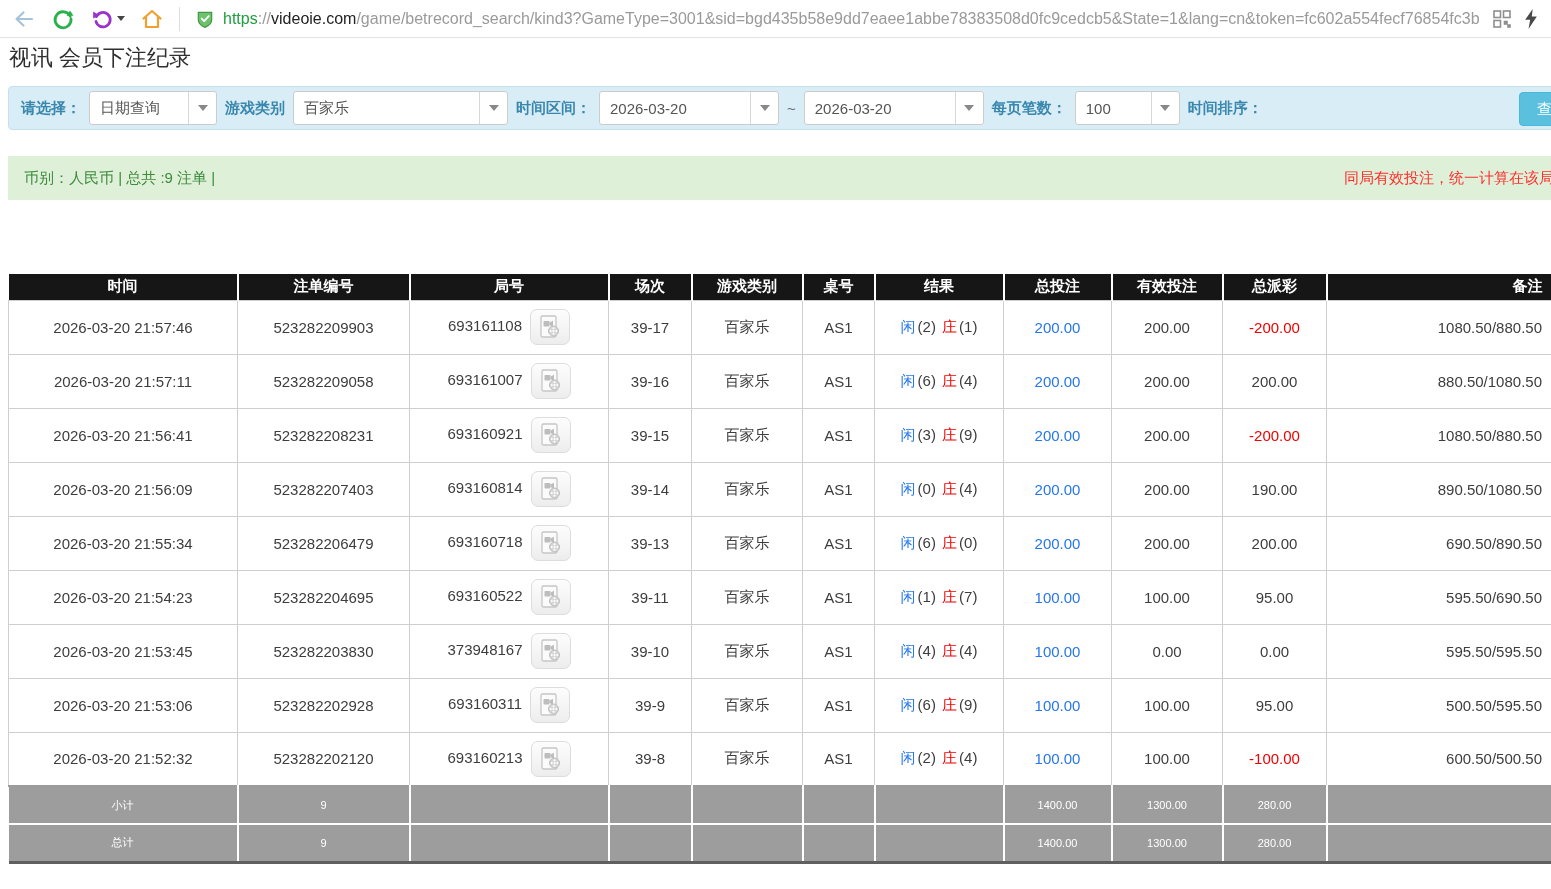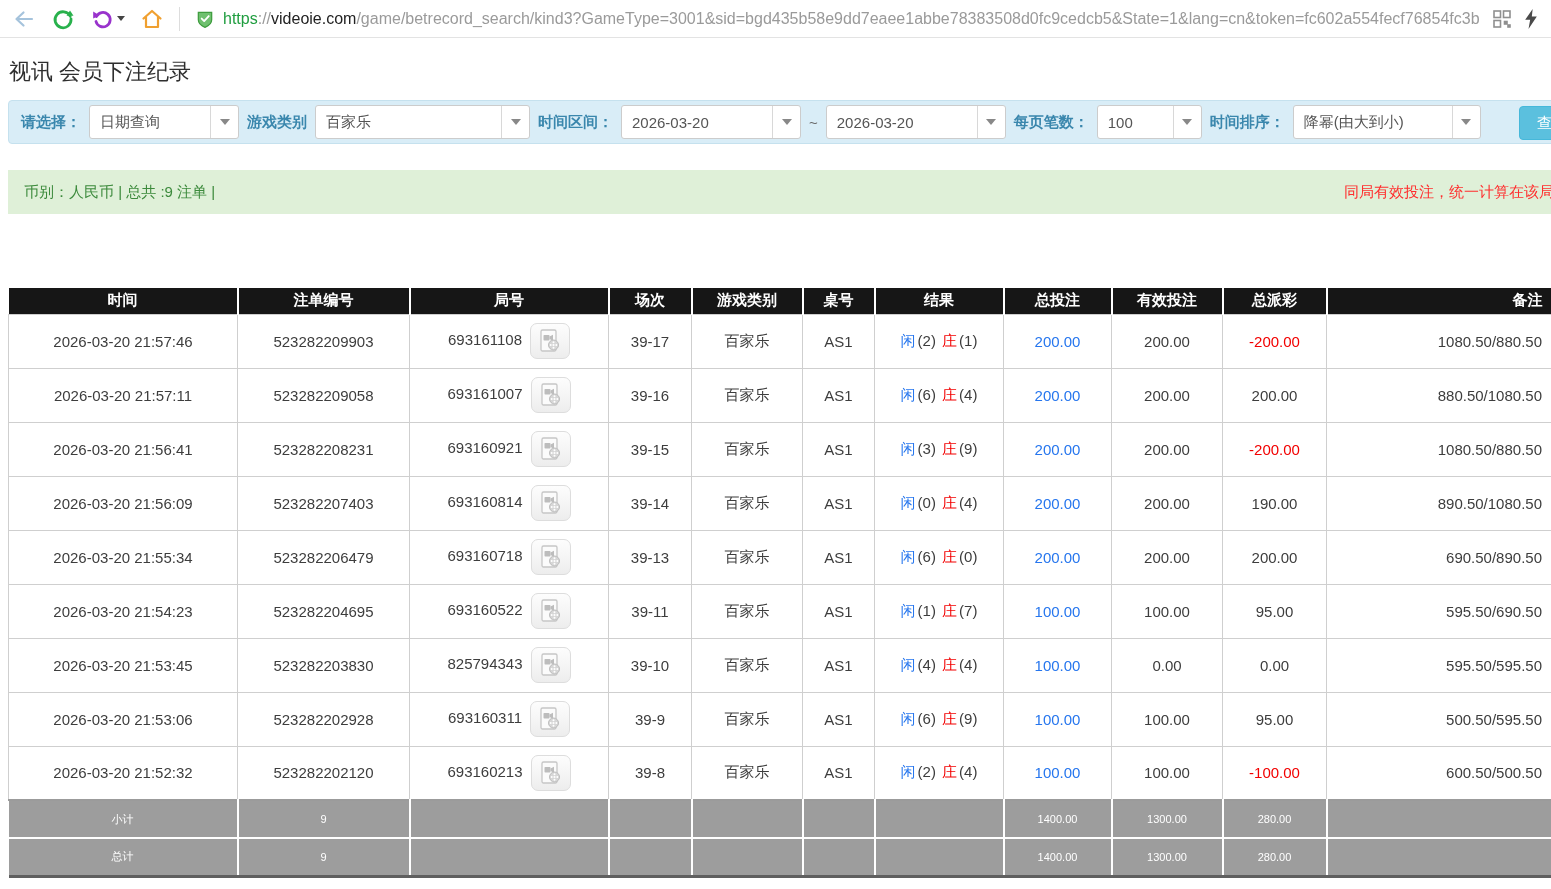--- a/index.html
+++ b/index.html
@@ -15,21 +15,21 @@
   .vsep { width:1px; height:24px; background:#ddd; }
   .addr { display:flex; align-items:center; gap:8px; flex:1; min-width:0; }
   .url { font-size:16px; white-space:nowrap; overflow:hidden; }
   .url .proto { color:#1f9d3f; }
   .url .sep { color:#9a9a9a; }
   .url .domain { color:#222; }
   .url .path { color:#9a9a9a; }
   .addr-right { display:flex; align-items:center; gap:12px; margin-left:6px; }
 
   
-  .page-title { margin:19px 0 0 9px; font-size:22px; font-weight:400; color:#2f2f2f; }
+  .page-title { margin:5px 0 0 9px; font-size:22px; font-weight:400; color:#2f2f2f; }
 
   
   .filter-panel { position:relative; margin:13px 0 0 8px; width:1560px; height:44px;
     background:#d9edf7; border:1px solid #c5e1ee; border-radius:4px;
     display:flex; align-items:center; gap:8px; padding:0 12px; }
   .f-label { font-size:15px; font-weight:bold; color:#3a87ad; white-space:nowrap; }
   .f-select { height:34px; background:#fff; border:1px solid #ccc; border-radius:3px;
     display:flex; align-items:center; cursor:pointer; }
   .f-select .val { padding:0 10px; font-size:15px; color:#555; flex:1; white-space:nowrap; }
   .f-select .caret-box { width:28px; align-self:stretch; border-left:1px solid #d8d8d8;
@@ -120,21 +120,21 @@
           </svg>
       </span>
     </div>
   </div>
 </div>
 
 <h1 class="page-title">视讯 会员下注纪录</h1>
 
 <div class="filter-panel">
   <span class="f-label">请选择：</span>
-  <div class="f-select" style="width:150px">
+  <div class="f-select" style="width:128px">
     <span class="val">日期查询</span>
     <span class="caret-box">
         <span class="caret-dn"></span>
       </span>
   </div>
   <span class="f-label">游戏类别</span>
   <div class="f-select" style="width:215px">
     <span class="val">百家乐</span>
     <span class="caret-box">
         <span class="caret-dn"></span>
@@ -155,26 +155,20 @@
       </span>
   </div>
   <span class="f-label">每页笔数：</span>
   <div class="f-select" style="width:105px">
     <span class="val">100</span>
     <span class="caret-box">
         <span class="caret-dn"></span>
       </span>
   </div>
   <span class="f-label">时间排序：</span>
-  <div class="f-select" style="width:188px">
-    <span class="val">降幂(由大到小)</span>
-    <span class="caret-box">
-        <span class="caret-dn"></span>
-      </span>
-  </div>
   <button class="search-btn">查询</button>
 </div>
 
 <div class="summary-bar">
   <span class="summary-left">币别：人民币 | 总共 :9 注单 |</span>
   <span class="summary-right">同局有效投注，统一计算在该局</span>
 </div>
 
 <table>
   <colgroup>
@@ -377,21 +371,21 @@
     <td class="blue">100.00</td>
     <td>100.00</td>
     <td>95.00</td>
     <td class="remark">595.50/690.50</td>
   </tr>
 
   <tr>
     <td>2026-03-20 21:53:45</td>
     <td>523282203830</td>
     <td class="round-cell">
-      <span>825794343</span><button class="video-btn"><svg width="26" height="26" viewBox="0 0 26 26">
+      <span>373948167</span><button class="video-btn"><svg width="26" height="26" viewBox="0 0 26 26">
               <rect x="4" y="2" width="15" height="21" rx="1.5" fill="#fbfbfb" stroke="#c6c6c6" stroke-width="1.3"></rect>
               <rect x="6.5" y="7" width="6" height="5.5" rx="0.8" fill="#bdbdbd"></rect>
               <polygon points="12.5,8.5 16,6.8 16,12.8 12.5,11" fill="#bdbdbd"></polygon>
               <circle cx="16.5" cy="17" r="5" fill="#d6d6d6" stroke="#bdbdbd" stroke-width="1"></circle>
               <circle cx="16.5" cy="17" r="1.1" fill="#fff"></circle>
               <circle cx="16.5" cy="14.2" r="1" fill="#fff"></circle>
               <circle cx="16.5" cy="19.8" r="1" fill="#fff"></circle>
               <circle cx="13.7" cy="17" r="1" fill="#fff"></circle>
               <circle cx="19.3" cy="17" r="1" fill="#fff"></circle>
             </svg></button>

